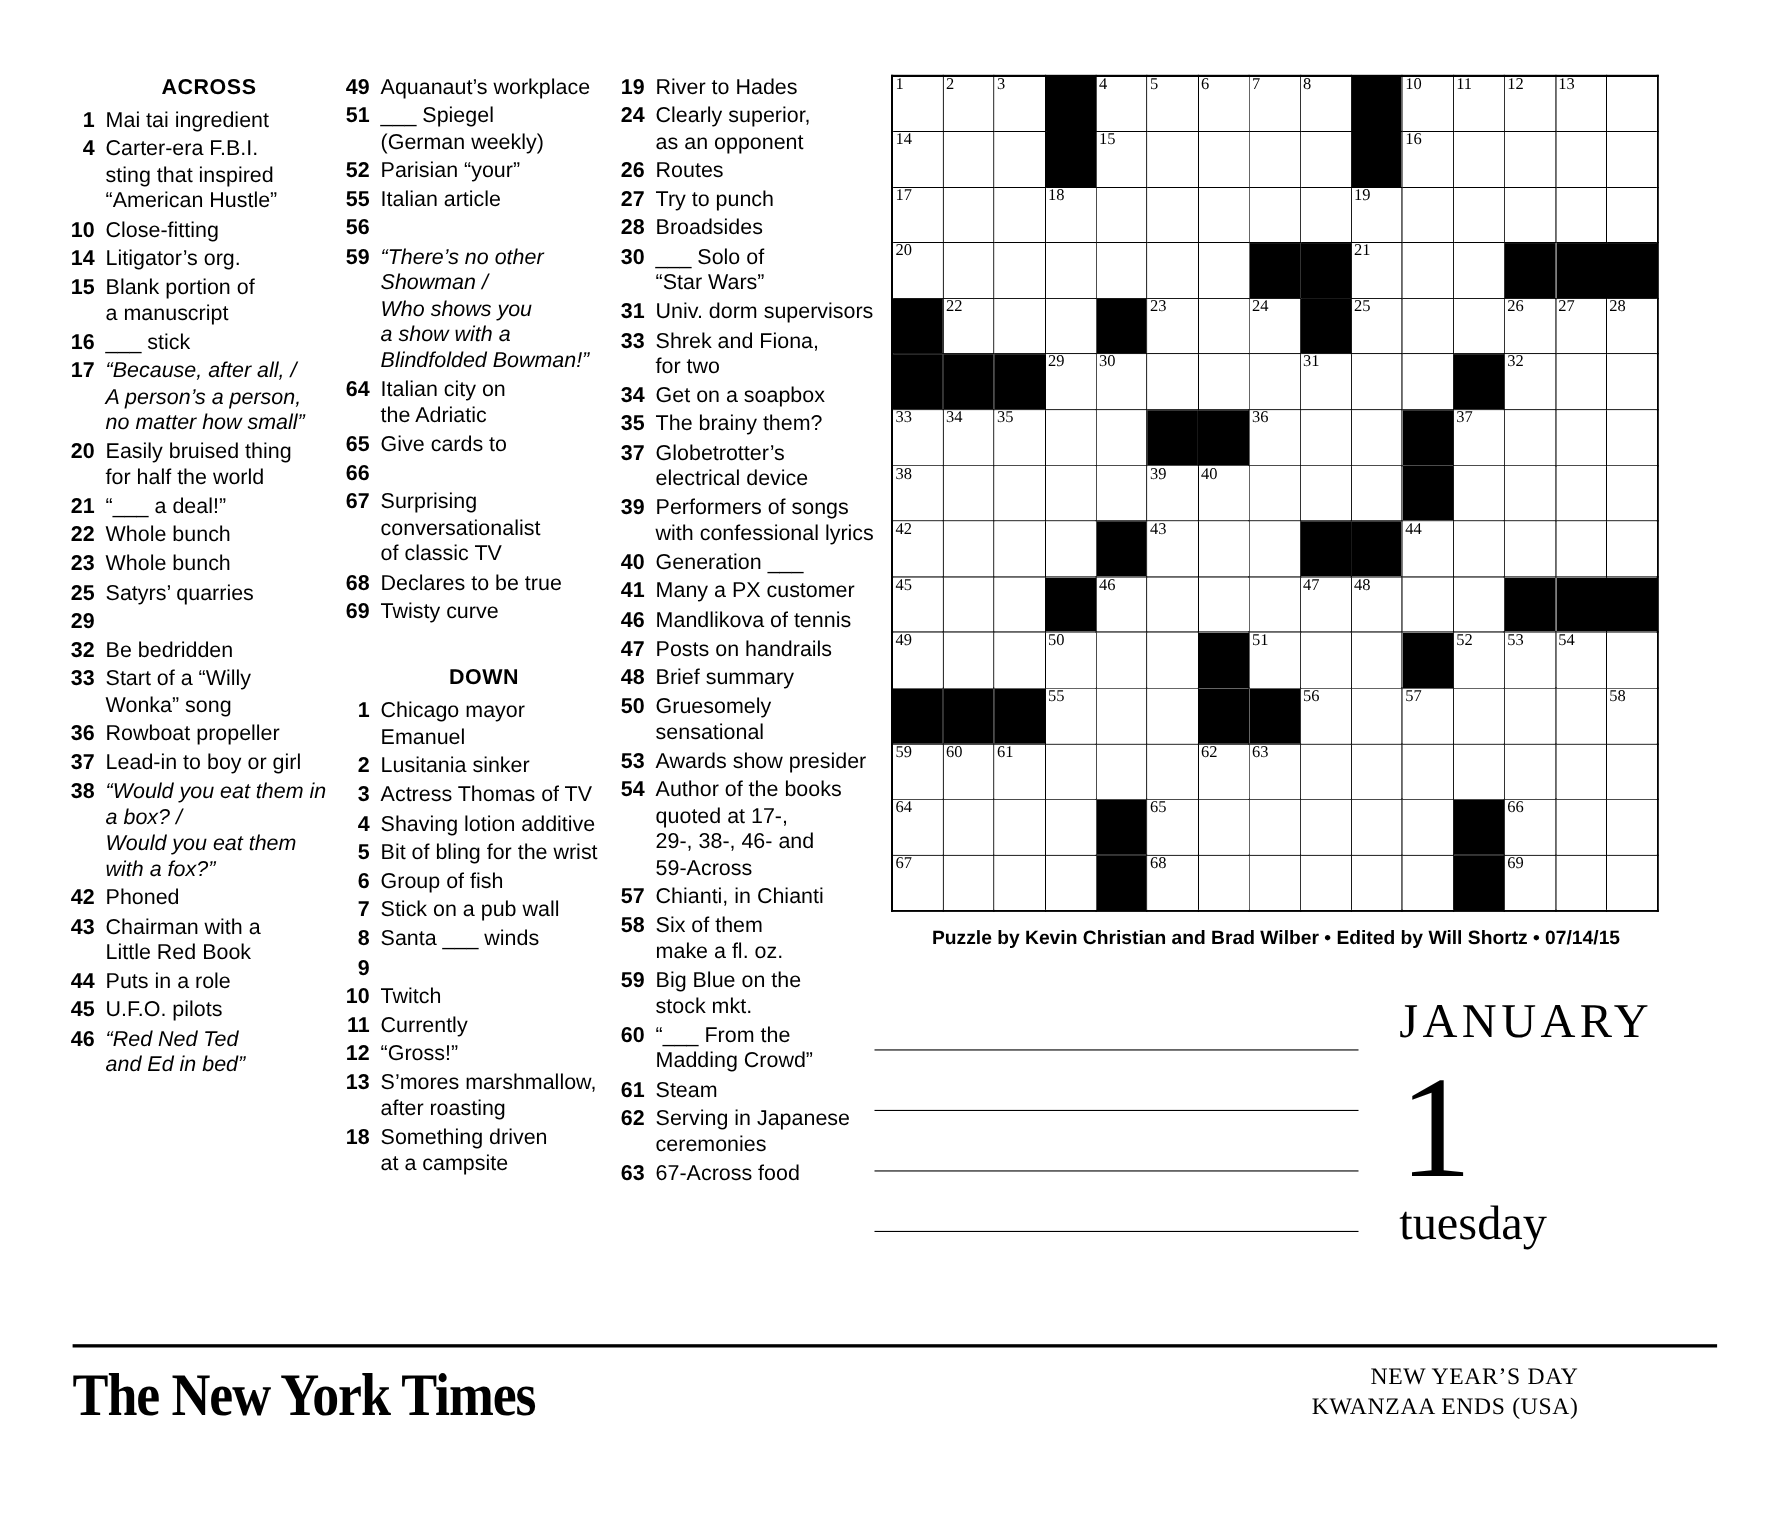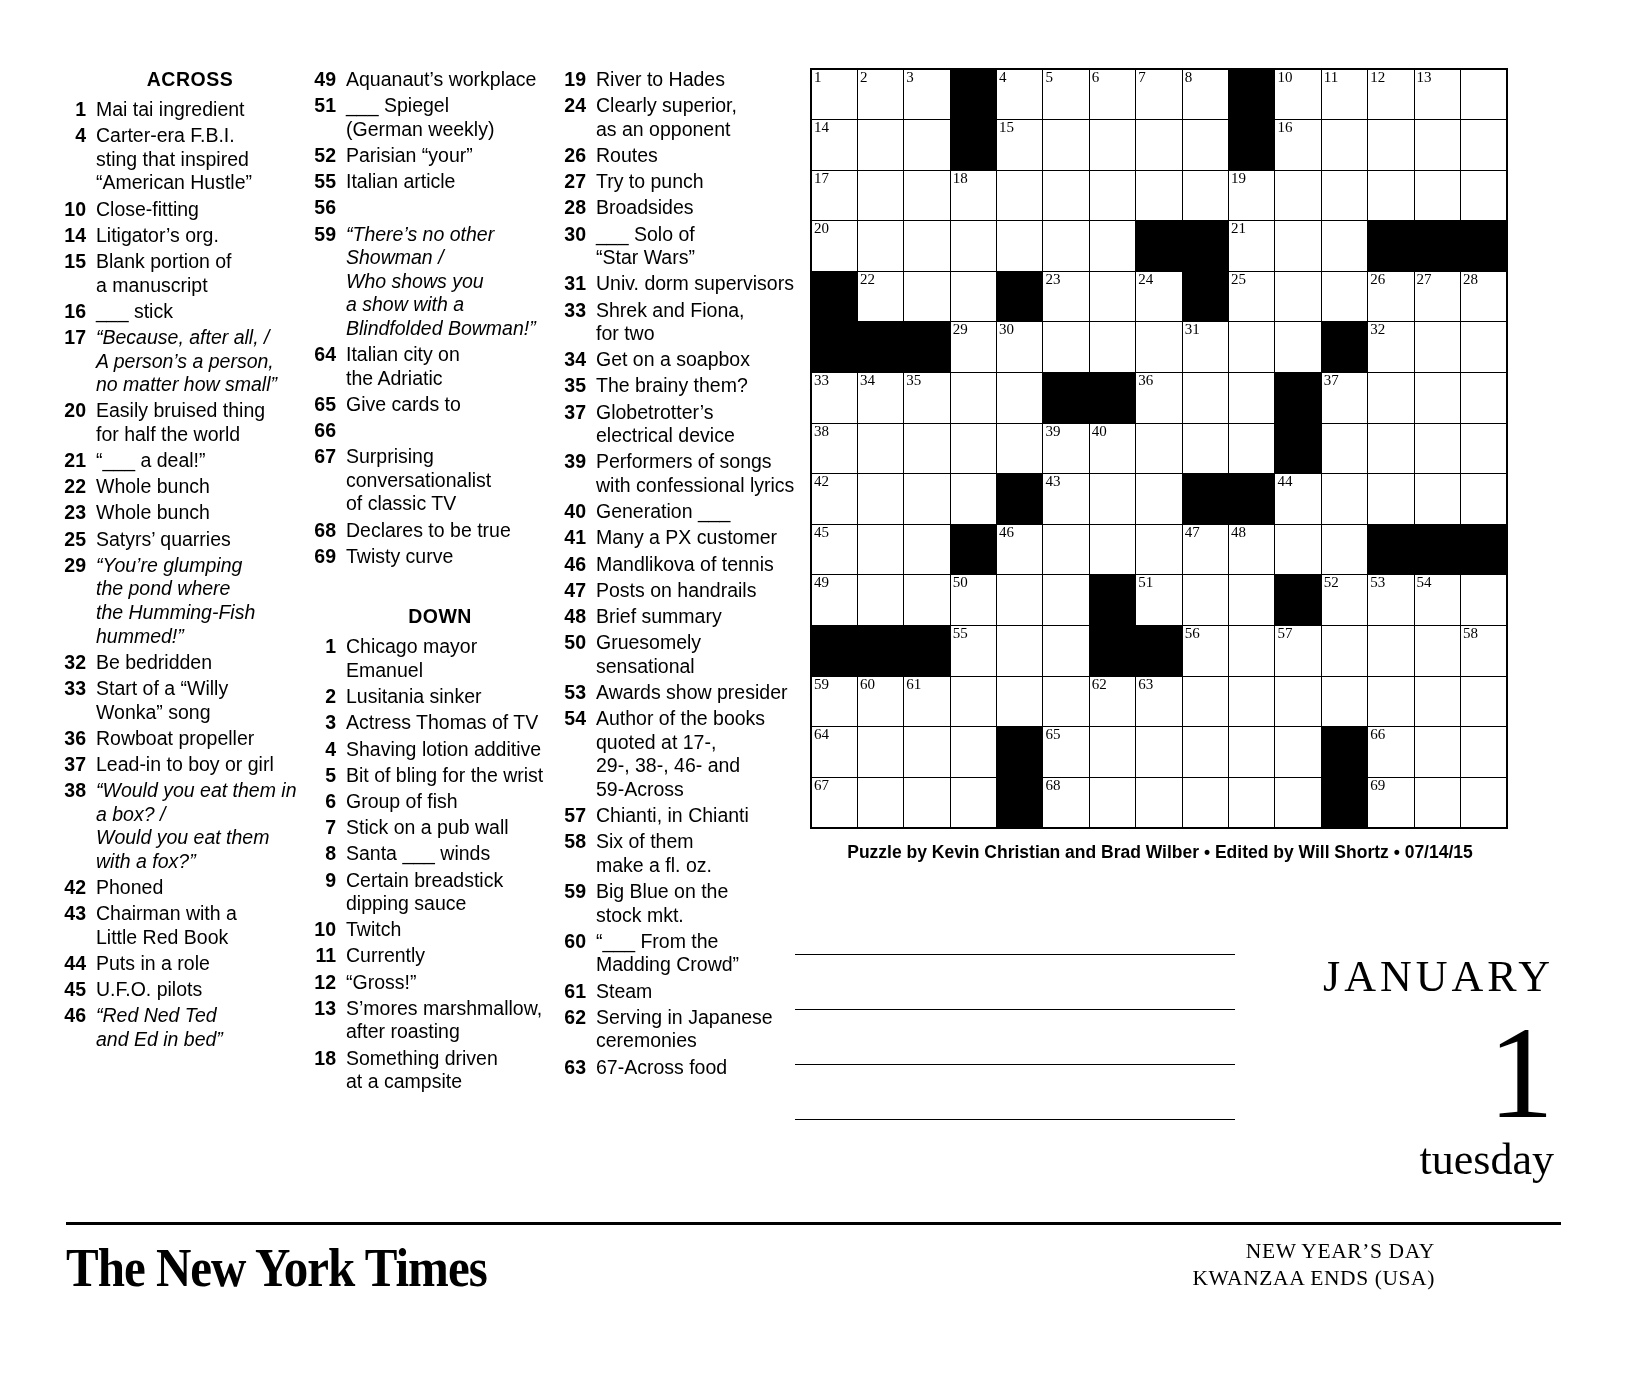--- a/index.html
+++ b/index.html
@@ -113,26 +113,25 @@
     width: 440px;
   }
   .note-line {
     border-bottom: 1.6px solid #000;
     height: 55px;
   }
 
   
   .dateblock {
     position: absolute;
-    left: 1214px;
+    left: 1272px;
     top: 905px;
     width: 340px;
-    text-align: right;
+    text-align: left;
     font-family: "Liberation Serif", serif;
-    margin-top: 48px;
   }
   .date-month {
     font-size: 44px;
     letter-spacing: 4px;
     line-height: 48px;
   }
   .date-day {
     font-size: 132px;
     line-height: 140px;
     margin-top: 2px;
@@ -257,26 +256,20 @@
             </div>
           </div>
           <div class="clue">
             <div class="clue-num">25</div>
             <div class="clue-text">
               <span class="ln">Satyrs’ quarries</span>
             </div>
           </div>
           <div class="clue">
             <div class="clue-num">29</div>
-            <div class="clue-text italic">
-              <span class="ln">“You’re glumping</span>
-              <span class="ln">the pond where</span>
-              <span class="ln">the Humming-Fish</span>
-              <span class="ln">hummed!”</span>
-            </div>
           </div>
           <div class="clue">
             <div class="clue-num">32</div>
             <div class="clue-text">
               <span class="ln">Be bedridden</span>
             </div>
           </div>
           <div class="clue">
             <div class="clue-num">33</div>
             <div class="clue-text">
@@ -462,24 +455,20 @@
             </div>
           </div>
           <div class="clue">
             <div class="clue-num">8</div>
             <div class="clue-text">
               <span class="ln">Santa ___ winds</span>
             </div>
           </div>
           <div class="clue">
             <div class="clue-num">9</div>
-            <div class="clue-text">
-              <span class="ln">Certain breadstick</span>
-              <span class="ln">dipping sauce</span>
-            </div>
           </div>
           <div class="clue">
             <div class="clue-num">10</div>
             <div class="clue-text">
               <span class="ln">Twitch</span>
             </div>
           </div>
           <div class="clue">
             <div class="clue-num">11</div>
             <div class="clue-text">

